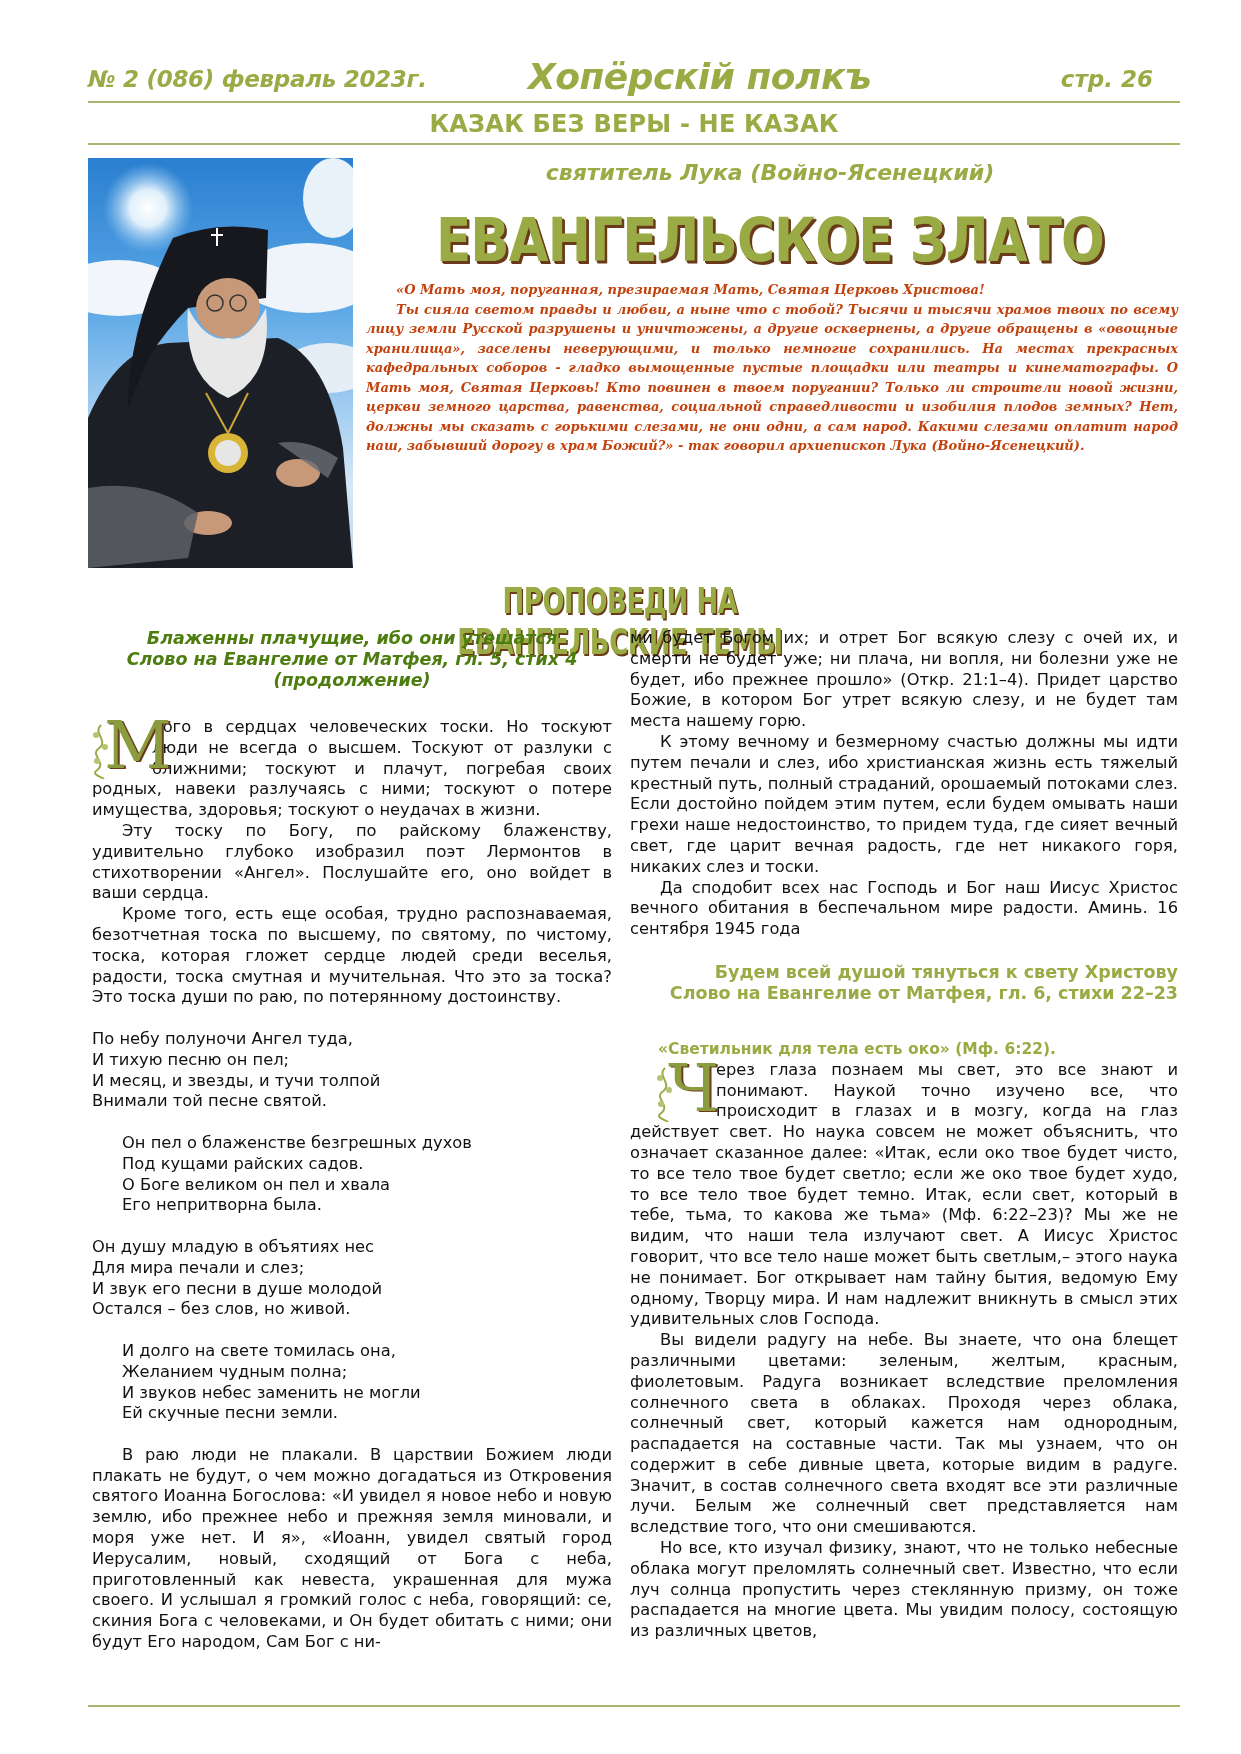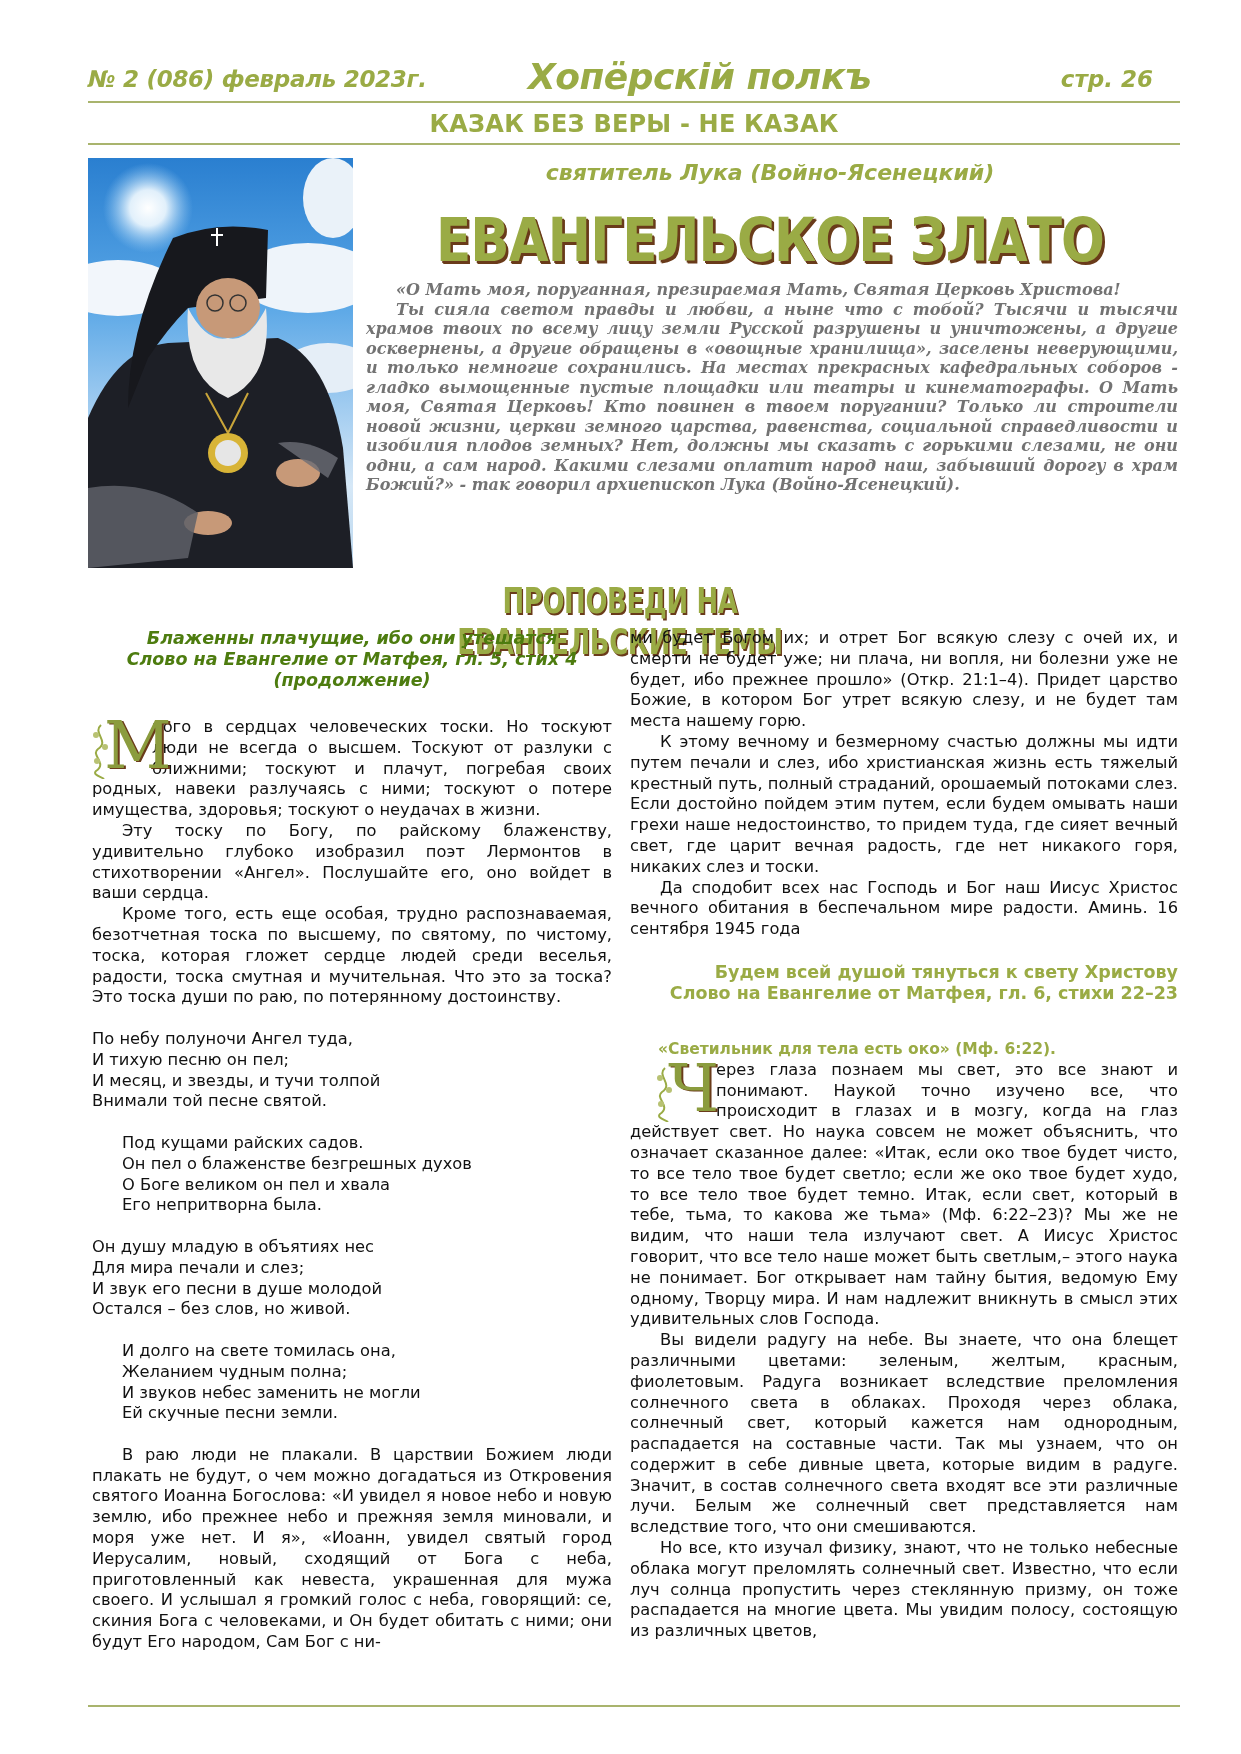--- a/index.html
+++ b/index.html
@@ -7,21 +7,21 @@
   .abs { position:absolute; }
   .masthead { left:88px; top:62px; width:1090px; height:36px; }
   .mh-left { position:absolute; left:0; top:4px; font-family:"DejaVu Sans", sans-serif; font-style:italic; font-weight:bold; font-size:23px; color:#9aab45; letter-spacing:-0.3px; }
   .mh-center { position:absolute; left:440px; top:-6px; font-style:italic; font-weight:bold; font-size:36px; color:#9aab45; letter-spacing:-0.5px; }
   .mh-right { position:absolute; right:25px; top:4px; font-style:italic; font-weight:bold; font-size:23px; color:#9aab45; }
   .rule { position:absolute; left:88px; width:1092px; height:2px; background:#a9b46d; }
   .section-title { left:88px; top:110px; width:1092px; text-align:center; font-weight:bold; font-size:24px; color:#9aab45; letter-spacing:0.2px; }
   .photo { left:88px; top:158px; width:265px; height:410px; overflow:hidden; background:linear-gradient(180deg,#2a7fd0 0%, #58a6e6 35%, #9fcbf0 60%, #d6e8f7 80%, #b9d6ee 100%); }
   .author { left:360px; top:160px; width:820px; text-align:center; font-style:italic; font-weight:bold; font-size:22px; color:#9aab45; }
   .big-title { left:360px; top:205px; width:820px; text-align:center; font-weight:bold; font-size:60px; color:#9aab45; letter-spacing:-1px; transform:scaleX(0.86); transform-origin:center; text-shadow:2px 2px 0 #6a3b1a, 3px 3px 0 #6a3b1a; }
-  .quote { left:366px; top:280px; width:812px; font-family:"DejaVu Serif", serif; font-style:italic; font-weight:bold; font-size:16px; line-height:19.5px; text-align:justify; color:#737373; }
+  .quote { left:366px; top:280px; width:812px; font-family:"DejaVu Serif", serif; font-style:italic; font-weight:bold; font-size:13px; line-height:19.5px; text-align:justify; color:#c2410c; }
   .quote p { margin:0; text-indent:30px; }
   .sermons-title { left:300px; top:580px; width:640px; text-align:center; font-weight:bold; font-size:36px; color:#9aab45; transform:scaleX(0.72); transform-origin:center; letter-spacing:-0.5px; text-shadow:2px 2px 0 #6a3b1a; }
   .col { font-size:16.3px; line-height:20.8px; text-align:justify; }
   .col p { margin:0; text-indent:30px; }
   .col-left { left:92px; top:628px; width:520px; }
   .col-right { left:630px; top:628px; width:548px; }
   .sub-head { text-align:center; font-style:italic; font-weight:bold; font-size:17.5px; line-height:21px; color:#4d7c0f; }
   .sub-head-upright { text-align:right; font-weight:bold; font-size:17.5px; line-height:21px; color:#9aab45; }
   .drop { float:left; width:52px; height:60px; margin:2px 10px 0 -2px; position:relative; }
   .drop .letter { position:absolute; left:14px; top:-8px; font-family:"DejaVu Serif", serif; font-size:66px; line-height:70px; color:#8b9c3e; text-shadow:2px 1px 0 #6a3b1a; }
@@ -115,22 +115,22 @@
   <p>Кроме того, есть еще особая, трудно распознаваемая, безотчетная тоска по высшему, по святому, по чистому, тоска, которая гложет сердце людей среди веселья, радости, тоска смутная и мучительная. Что это за тоска? Это тоска души по раю, по потерянному достоинству.</p>
   <div class="gap"></div>
   <div class="poem">
     <span class="poem-line">По небу полуночи Ангел туда,</span>
     <span class="poem-line">И тихую песню он пел;</span>
     <span class="poem-line">И месяц, и звезды, и тучи толпой</span>
     <span class="poem-line">Внимали той песне святой.</span>
   </div>
   <div class="gap"></div>
   <div class="poem indent">
+    <span class="poem-line">Он пел о блаженстве безгрешных духов</span>
     <span class="poem-line">Под кущами райских садов.</span>
-    <span class="poem-line">Он пел о блаженстве безгрешных духов</span>
     <span class="poem-line">О Боге великом он пел и хвала</span>
     <span class="poem-line">Его непритворна была.</span>
   </div>
   <div class="gap"></div>
   <div class="poem">
     <span class="poem-line">Он душу младую в объятиях нес</span>
     <span class="poem-line">Для мира печали и слез;</span>
     <span class="poem-line">И звук его песни в душе молодой</span>
     <span class="poem-line">Остался – без слов, но живой.</span>
   </div>

